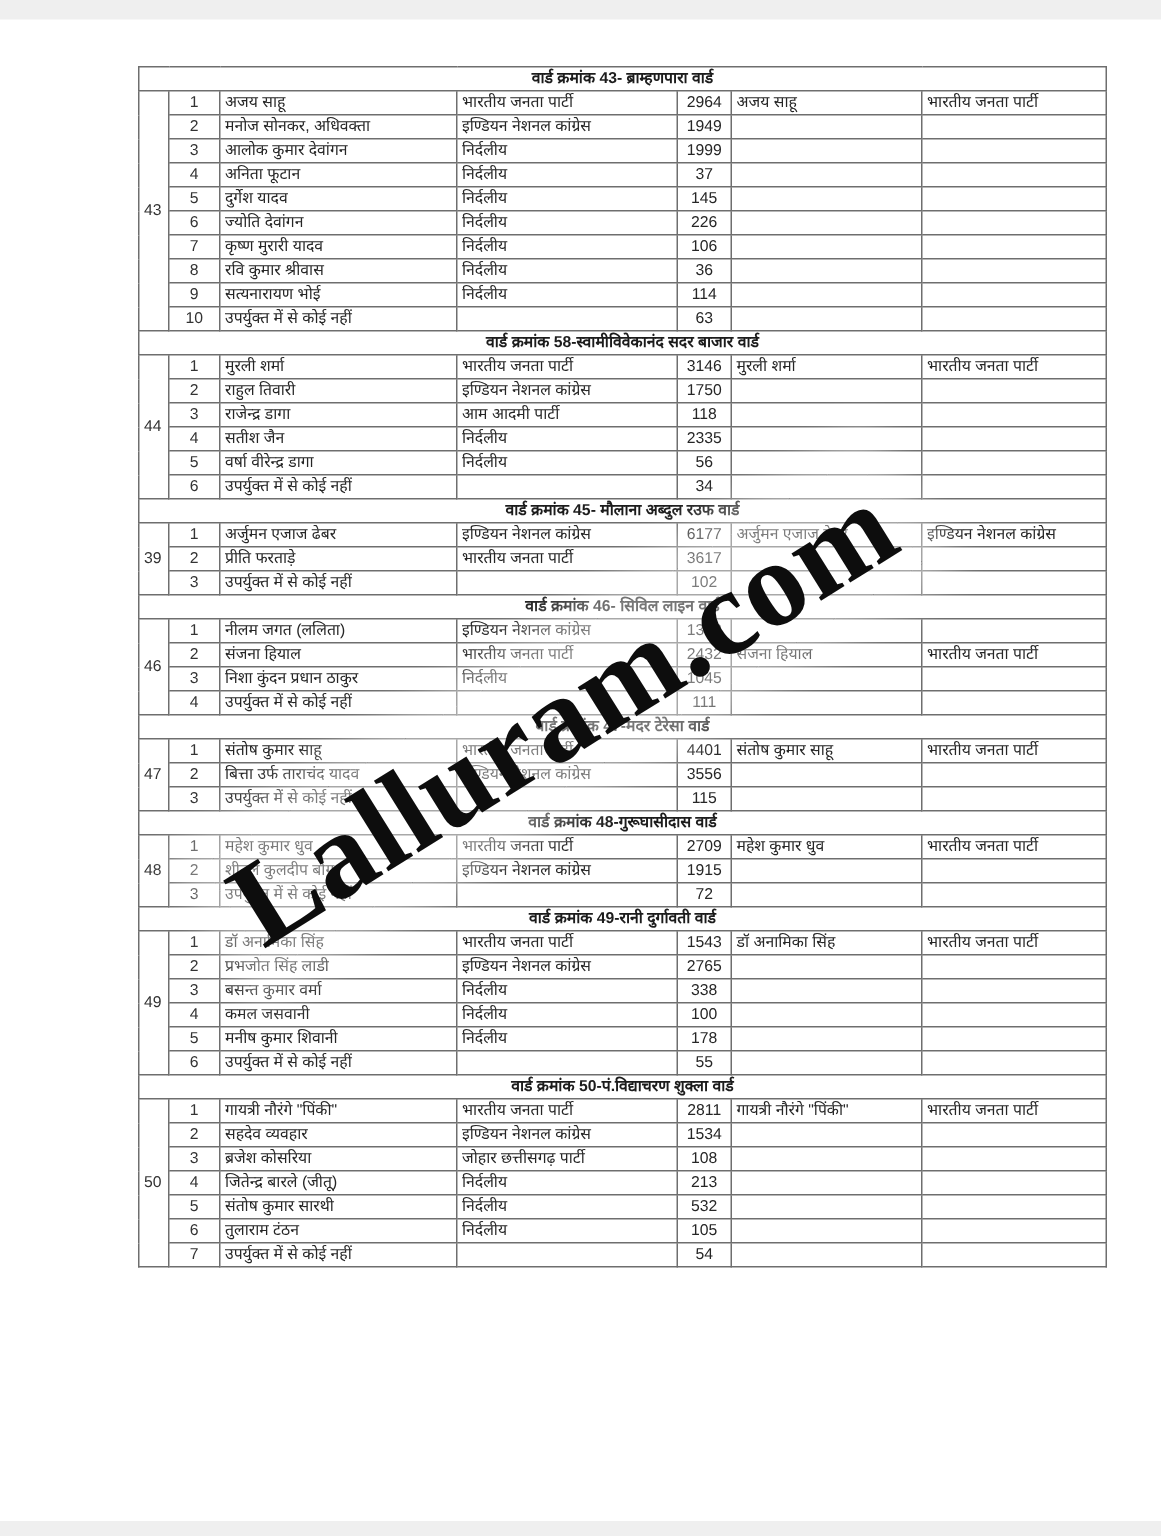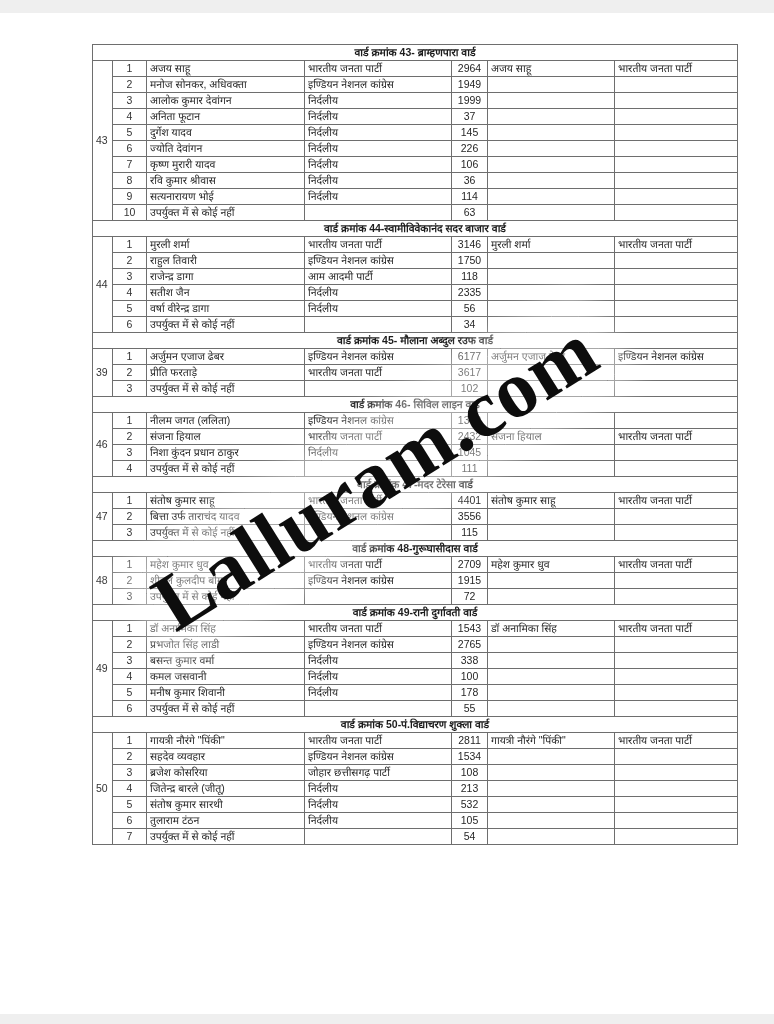--- a/index.html
+++ b/index.html
@@ -138,21 +138,21 @@
       </tr>
       <tr>
         <td class="c-sn">10</td>
         <td class="c-name">उपर्युक्त में से कोई नहीं</td>
         <td class="c-party"></td>
         <td class="c-votes">63</td>
         <td class="c-winner"></td>
         <td class="c-wparty"></td>
       </tr>
       <tr>
-        <td colspan="7" class="section-hdr">वार्ड क्रमांक 44-स्वामीविवेकानंद सदर बाजार वार्ड</td>
+        <td colspan="7" class="section-hdr">वार्ड क्रमांक 58-स्वामीविवेकानंद सदर बाजार वार्ड</td>
       </tr>
       <tr>
         <td rowspan="6" class="ward-cell">44</td>
         <td class="c-sn">1</td>
         <td class="c-name">मुरली शर्मा</td>
         <td class="c-party">भारतीय जनता पार्टी</td>
         <td class="c-votes">3146</td>
         <td class="c-winner">मुरली शर्मा</td>
         <td class="c-wparty">भारतीय जनता पार्टी</td>
       </tr>

